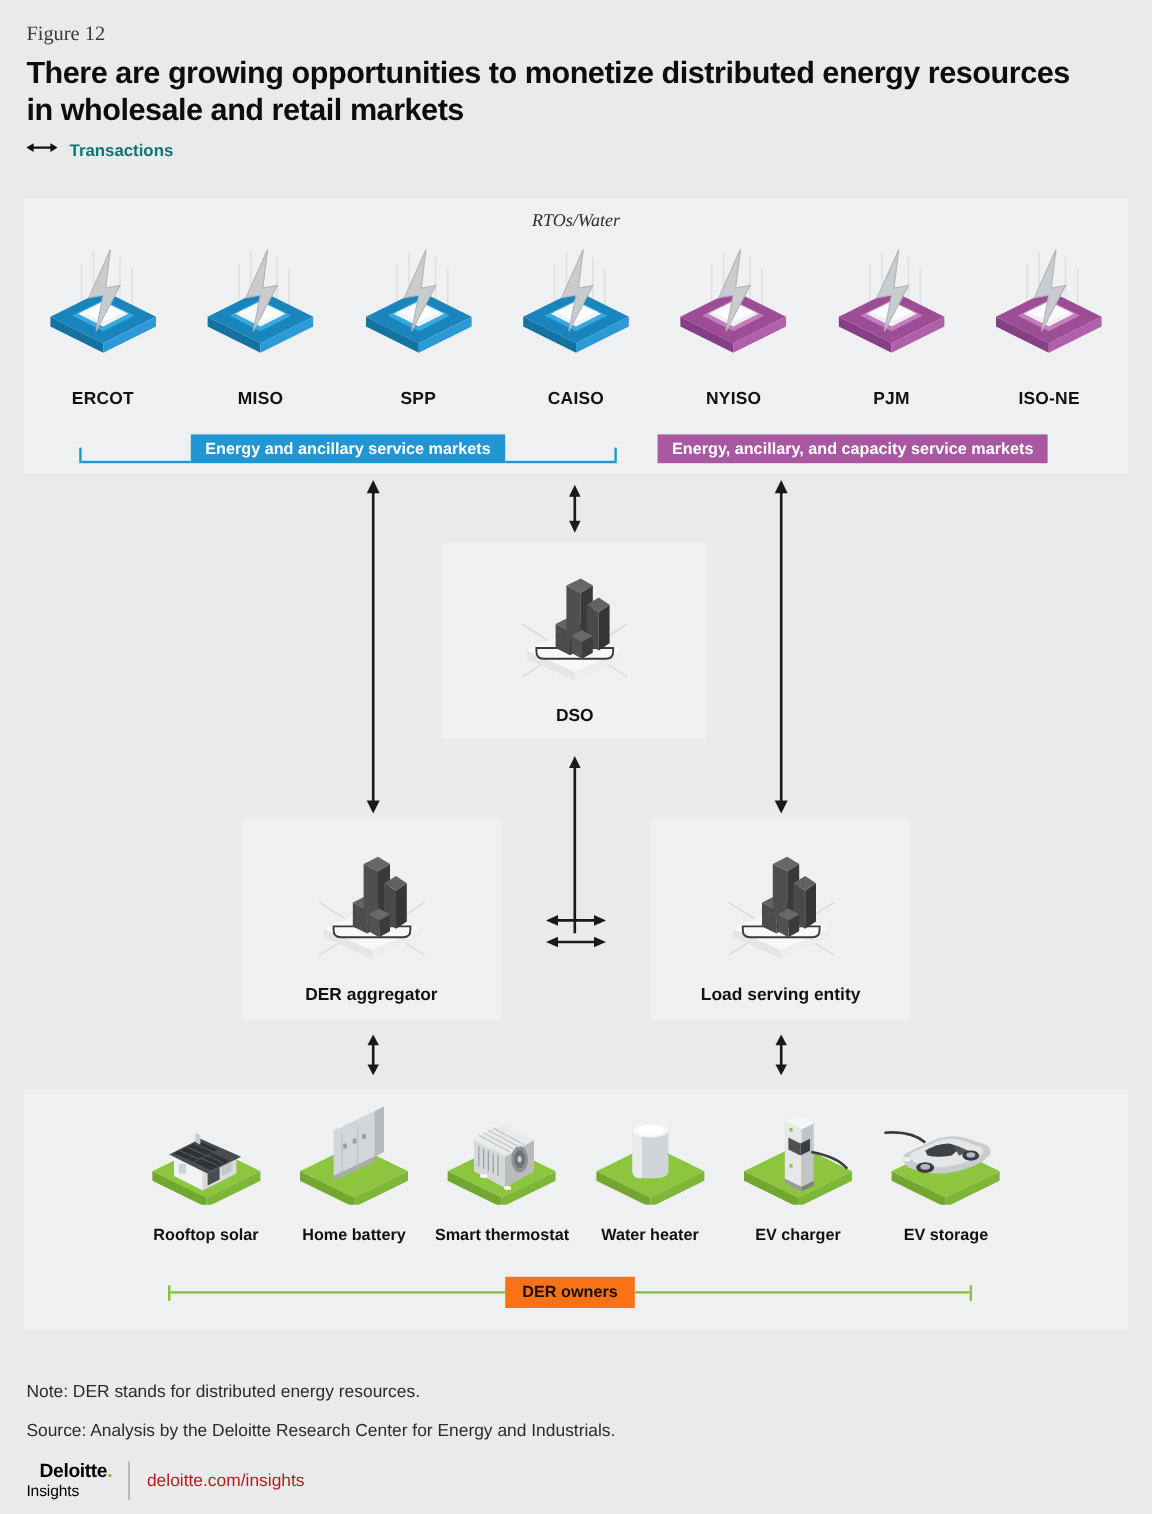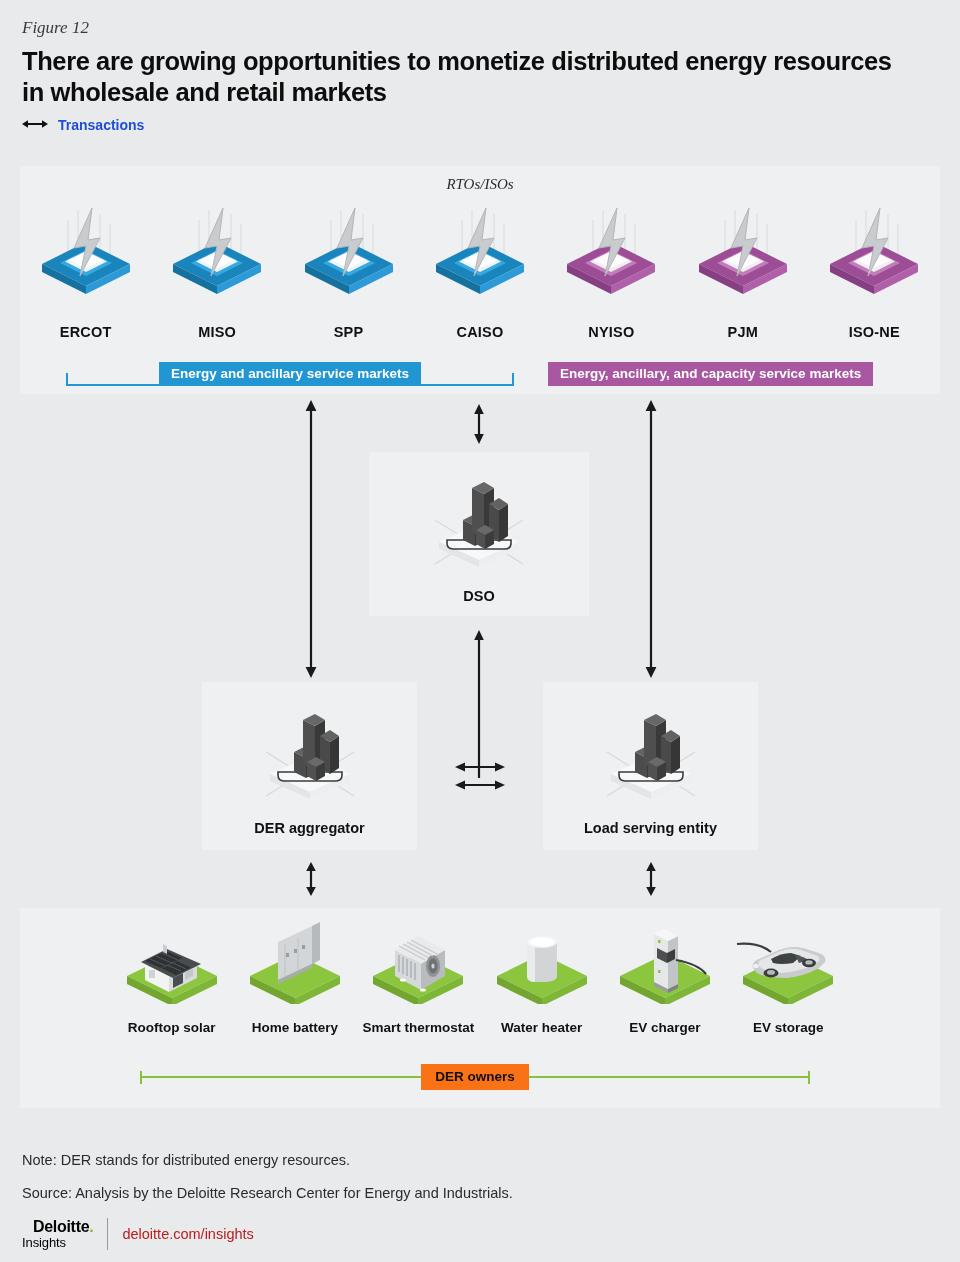--- a/index.html
+++ b/index.html
@@ -10,30 +10,30 @@
     color:#111;
     position:relative;
     overflow:hidden;
   }
   .page{position:absolute;inset:0;}
 
   
   .fig-label{
     position:absolute;left:22px;top:18px;
     font-family:"Liberation Serif", serif;
-    font-style:italic;font-size:17px;color:#3a3a3a;
+    font-size:17px;color:#3a3a3a;
   }
   .title{
     position:absolute;left:22px;top:46px;width:880px;
     font-size:25.5px;font-weight:bold;line-height:1.22;
     letter-spacing:-0.4px;color:#0d0d0d;
   }
   .legend{position:absolute;left:22px;top:116px;display:flex;align-items:center;gap:10px;}
   .legend-arrow{display:block;}
-  .legend-label{font-size:14px;font-weight:bold;color:#1d4ed8;}
+  .legend-label{font-size:14px;font-weight:bold;color:#0f766e;}
 
   
   .panel-rto{
     position:absolute;left:20px;top:166px;width:920px;height:228px;
     background:#eff0f1;
   }
   .panel-der{
     position:absolute;left:20px;top:908px;width:920px;height:200px;
     background:#eff0f1;
   }
@@ -107,21 +107,21 @@
       <svg width="26" height="12" viewBox="0 0 26 12">
         <line x1="4" y1="6" x2="22" y2="6" stroke="#111" stroke-width="2"></line>
         <path d="M0 6 L6 2.3 L6 9.7 Z" fill="#111"></path>
         <path d="M26 6 L20 2.3 L20 9.7 Z" fill="#111"></path>
       </svg>
     </span>
     <span class="legend-label">Transactions</span>
   </div>
 
   <div class="panel-rto">
-    <div class="rtos-caption">RTOs/ISOs</div>
+    <div class="rtos-caption">RTOs/Water</div>
 
     <div class="rto-row">
 
       <div class="rto-cell">
         <span>
           <svg width="104" height="100" viewBox="0 0 104 100">
             <g opacity="0.30" stroke="#b9bcbf" stroke-width="1.4">
               <line x1="34" y1="18" x2="34" y2="52"></line>
                 <line x1="44" y1="8" x2="44" y2="46"></line>
               <line x1="66" y1="12" x2="66" y2="50"></line>

